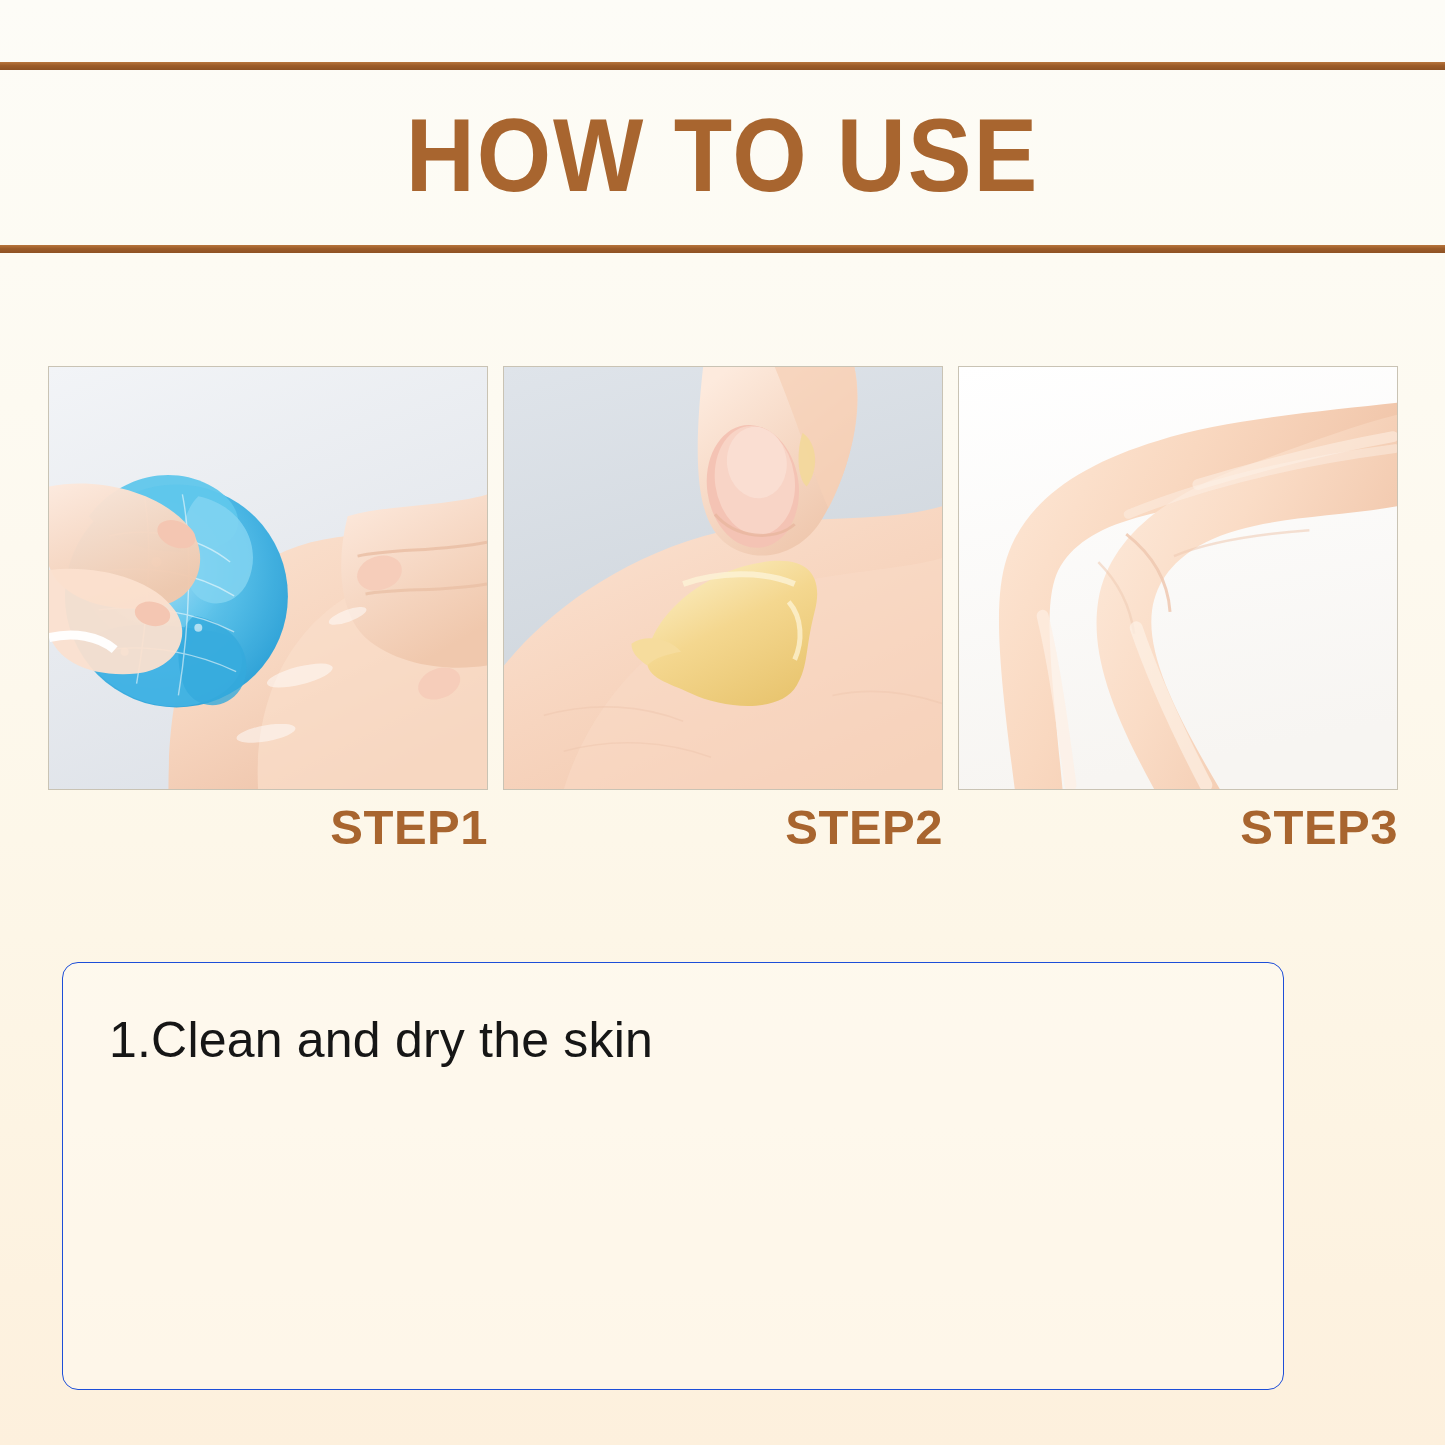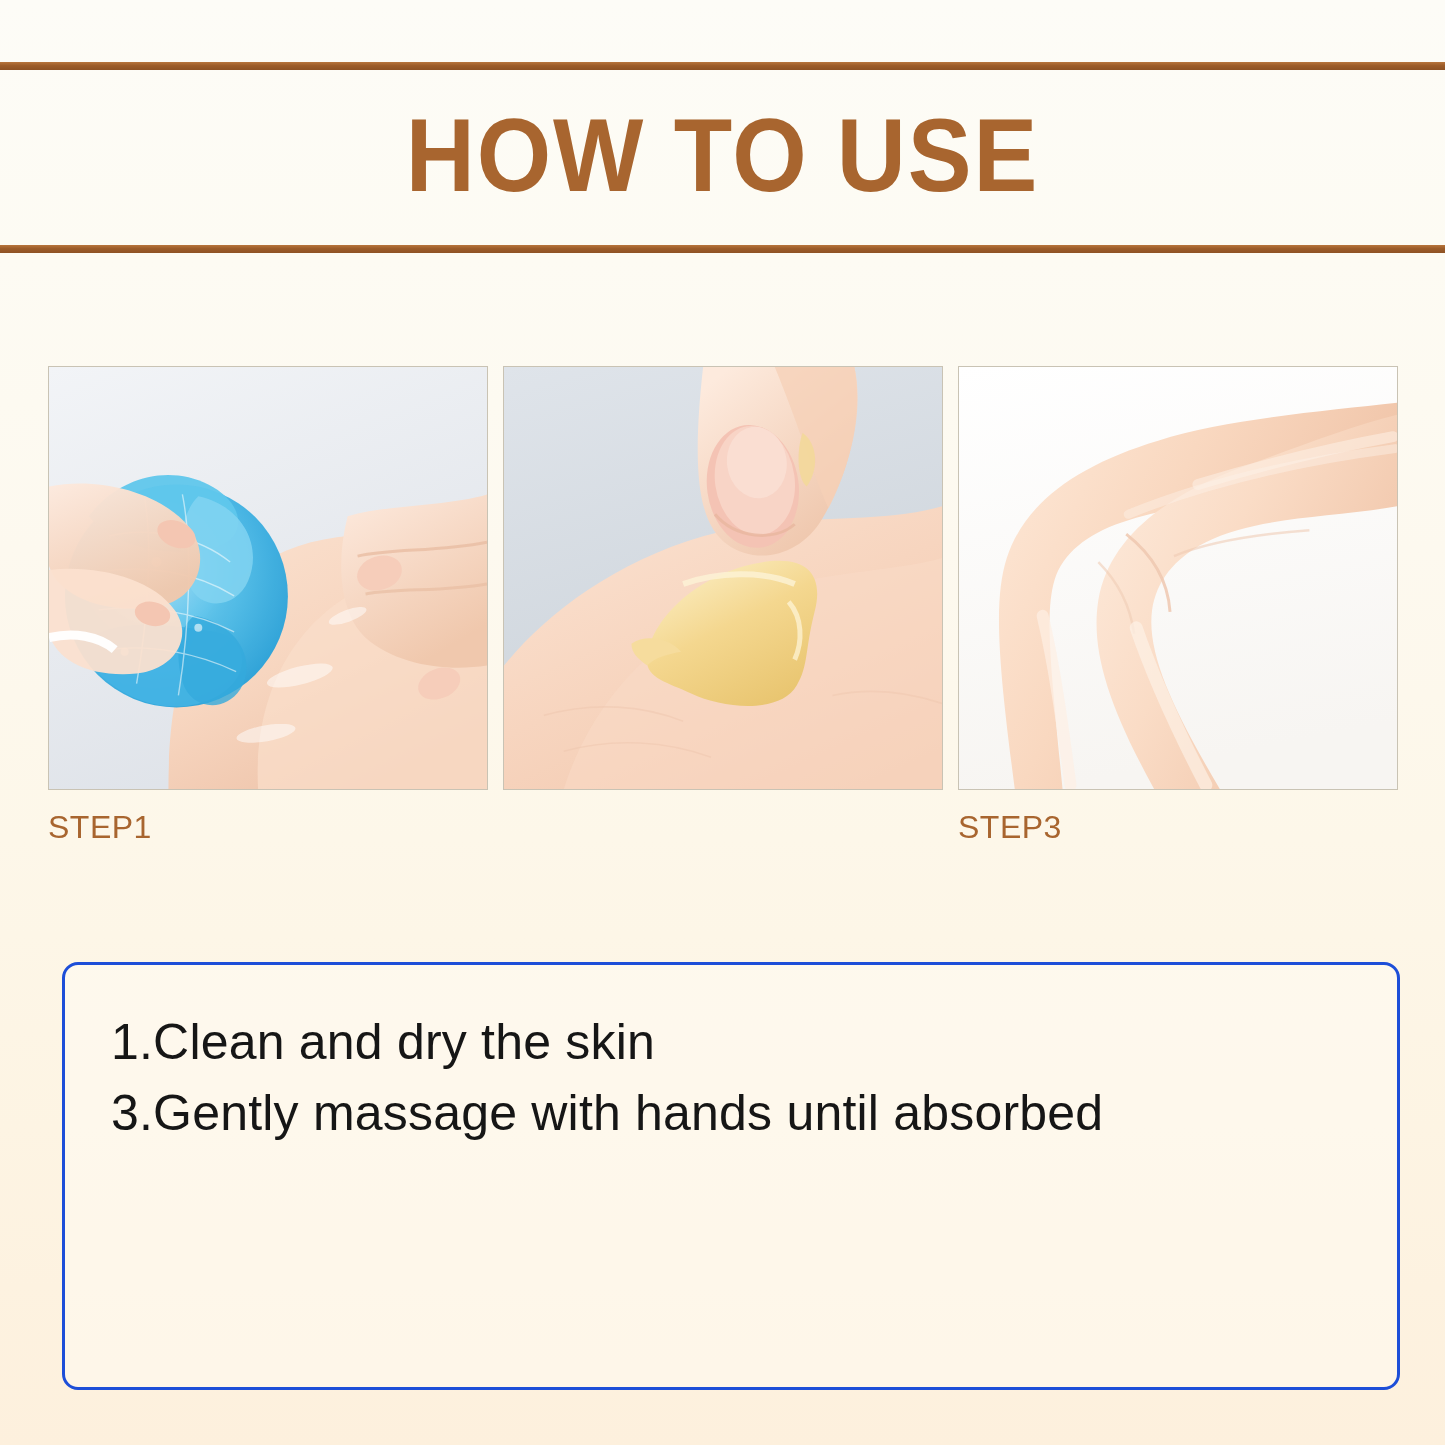--- a/index.html
+++ b/index.html
@@ -80,38 +80,38 @@
     position: absolute;
     left: 48px;
     top: 800px;
     width: 1350px;
     height: 60px;
     display: flex;
     justify-content: space-between;
   }
   .step-label {
     width: 440px;
-    text-align: left;
+    text-align: right;
     color: #a8652f;
     font-family: "Liberation Sans Narrow", "Liberation Sans", sans-serif;
-    font-size: 32px;
-    font-weight: normal;
+    font-size: 49px;
+    font-weight: bold;
     letter-spacing: 0.5px;
     line-height: 54px;
   }
 
   
   .instructions {
     position: absolute;
     left: 62px;
     top: 962px;
-    width: 1338px;
+    width: 1222px;
     height: 428px;
     box-sizing: border-box;
-    border: 3px solid #1d4ed8;
+    border: 1px solid #1d4ed8;
     border-radius: 16px;
     background: rgba(255, 253, 247, 0.45);
     padding: 42px 46px 20px 46px;
   }
   .instr-line {
     color: #161616;
     font-family: "Liberation Sans Narrow", "Liberation Sans", sans-serif;
     font-size: 50px;
     line-height: 71px;
     white-space: nowrap;
@@ -291,21 +291,21 @@
         <path d="M84 250 C96 300 104 360 112 420" stroke="#fdf0e4" stroke-width="12" fill="none" opacity="0.7" stroke-linecap="round"></path>
         <path d="M178 262 C198 320 222 370 248 420" stroke="#fdf2e8" stroke-width="13" fill="none" opacity="0.65" stroke-linecap="round"></path>
         <path d="M240 118 C300 100 370 82 436 70" stroke="#fdf1e6" stroke-width="11" fill="none" opacity="0.55" stroke-linecap="round"></path>
         <path d="M170 148 C244 118 330 96 438 82" stroke="#fdf2e8" stroke-width="9" fill="none" opacity="0.45" stroke-linecap="round"></path>
       </svg>
     </div>
   </div>
 
   <div class="step-labels">
     <div class="step-label">STEP1</div>
+    <div class="step-label">STEP2</div>
     <div class="step-label">STEP3</div>
   </div>
 
   <div class="instructions">
     <div class="instr-line">1.Clean and dry the skin</div>
-    <div class="instr-line">3.Gently massage with hands until absorbed</div>
   </div>
 
 </div>
 
 </body></html>

